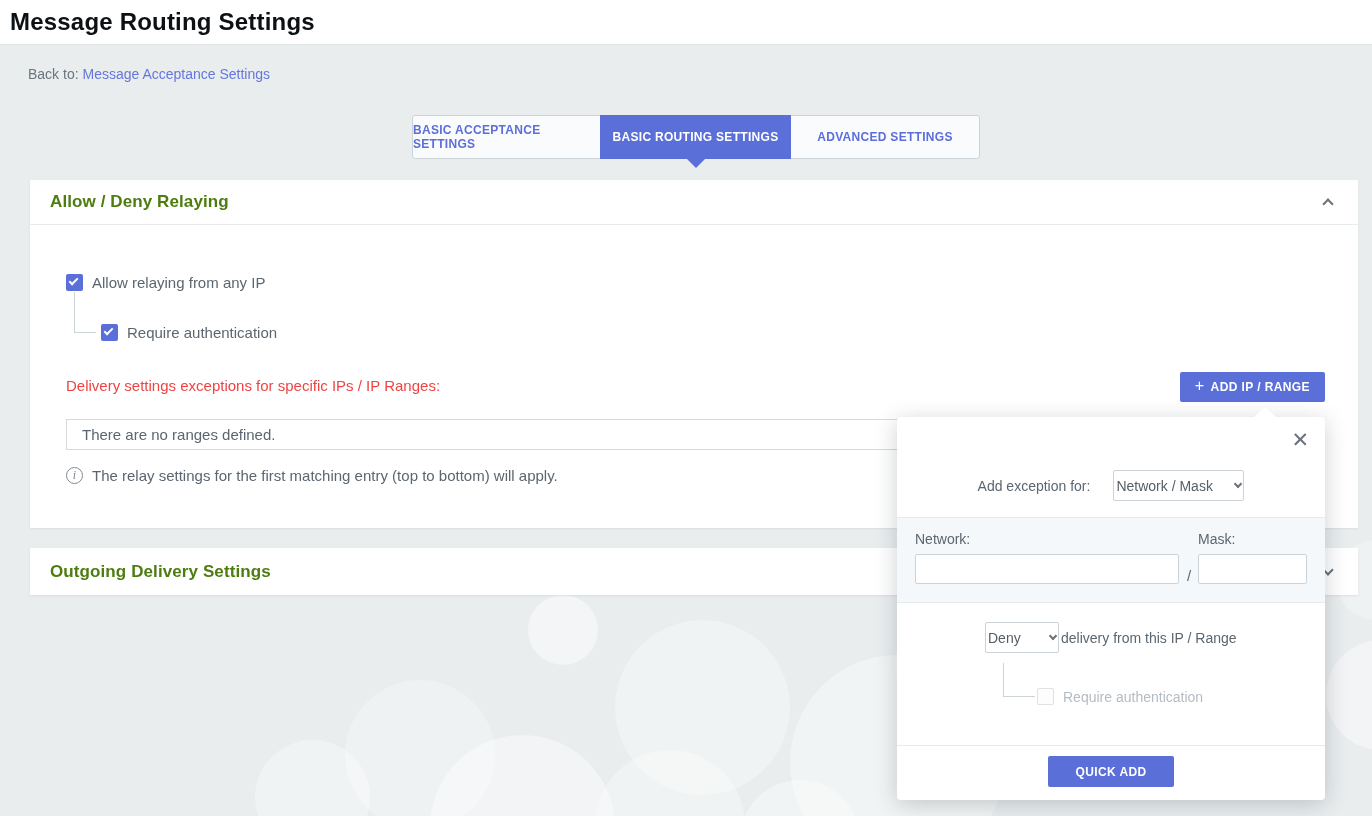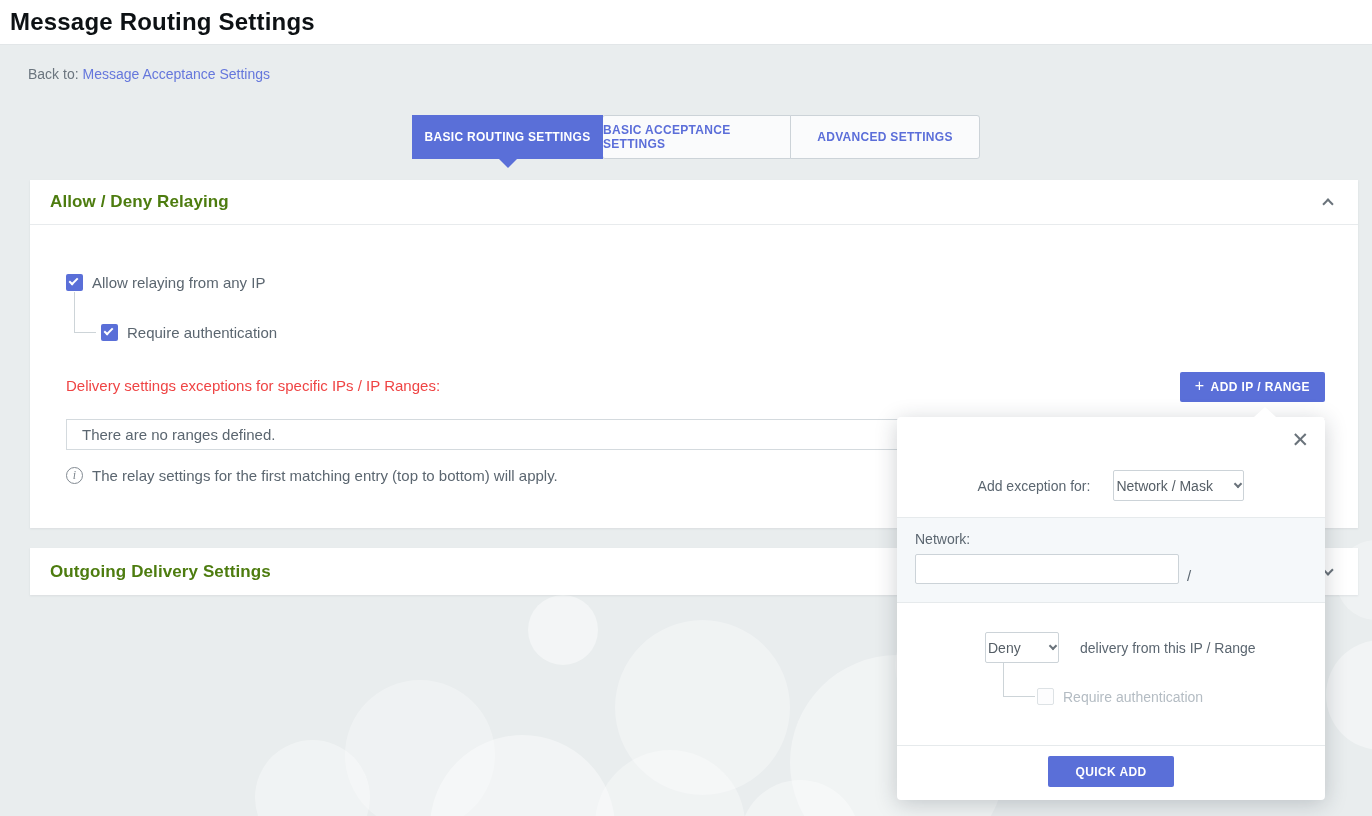--- a/index.html
+++ b/index.html
@@ -141,21 +141,21 @@
     border:1px solid #ccd3d8; border-radius:2px; background:#fff; height:30px;
     margin-top:7px; font-size:14px; padding:0 8px; color:#3c444b; outline:none;
     font-family:"Liberation Sans", sans-serif;
   }
   .network-group { position:absolute; left:18px; top:13px; }
   .network-group .txt-input { width:264px; }
   .slash-sep { position:absolute; left:290px; top:49px; font-size:15px; color:#5b6670; }
   .mask-group { position:absolute; left:301px; top:13px; }
   .mask-group .txt-input { width:109px; }
 
-  .action-row { position:absolute; left:88px; top:215px; display:flex; align-items:center; gap:21px; font-size:14px; color:#5b6670; }
+  .action-row { position:absolute; left:88px; top:205px; display:flex; align-items:center; gap:2px; font-size:14px; color:#5b6670; }
   .action-row .selectbox { width:74px; }
 
   .disabled-cb-row { position:absolute; left:140px; top:271px; display:flex; align-items:center; gap:9px; font-size:14px; color:#b4bcc3; }
 
   .popup-footer { position:absolute; left:0; right:0; top:328px; height:68px; border-top:1px solid #e6eaec; }
   .quick-add { position:absolute; left:151px; top:10px; width:126px; height:31px; }
 </style>
 </head>
 <body>
 
@@ -176,22 +176,22 @@
 <header class="titlebar">
   <h1>Message Routing Settings</h1>
 </header>
 
 <div class="backbar">
   <span class="prefix">Back to:</span>
   <a href="#">Message Acceptance Settings</a>
 </div>
 
 <nav class="tabs">
+  <div class="tab t0">BASIC ACCEPTANCE SETTINGS</div>
   <div class="tab t1 active">BASIC ROUTING SETTINGS</div>
-  <div class="tab t0">BASIC ACCEPTANCE SETTINGS</div>
   <div class="tab t2">ADVANCED SETTINGS</div>
 </nav>
 
 <section class="panel relaying">
   <div class="panel-header">
     <h2>Allow / Deny Relaying</h2>
     <span class="hdr-chev">
         <span class="chev up"></span>
       </span>
   </div>
@@ -249,20 +249,24 @@
       <span class="chev down sm"></span>
     </div>
   </div>
 
   <div class="input-section">
     <div class="network-group">
       <label class="field-label">Network:</label>
       <input class="txt-input" type="text" value="" style="">
     </div>
     <span class="slash-sep">/</span>
+    <div class="mask-group">
+      <label class="field-label">Mask:</label>
+      <input class="txt-input" type="text" value="" style="">
+    </div>
   </div>
 
   <div class="action-row">
     <div class="selectbox">
       <span>Deny</span>
       <span class="chev down sm"></span>
     </div>
     <span>delivery from this IP / Range</span>
   </div>
 

